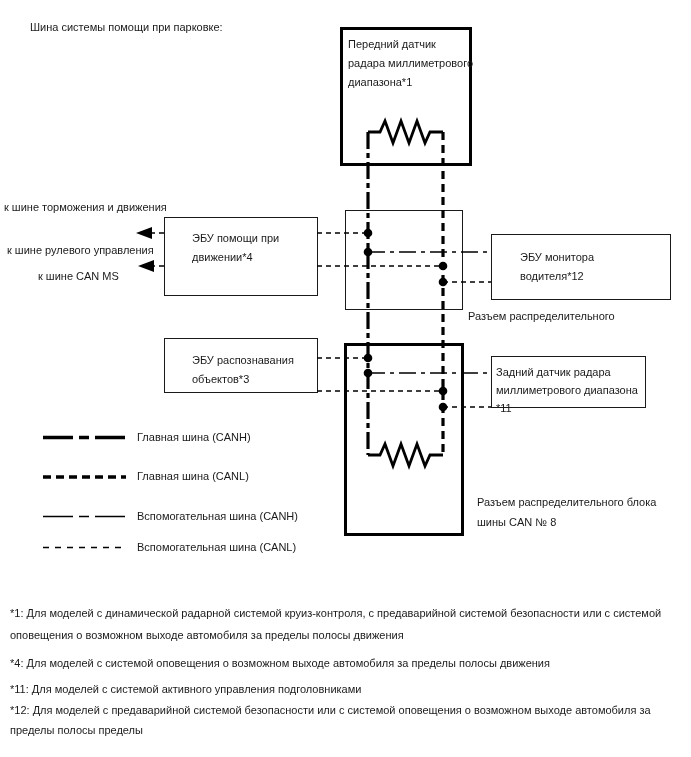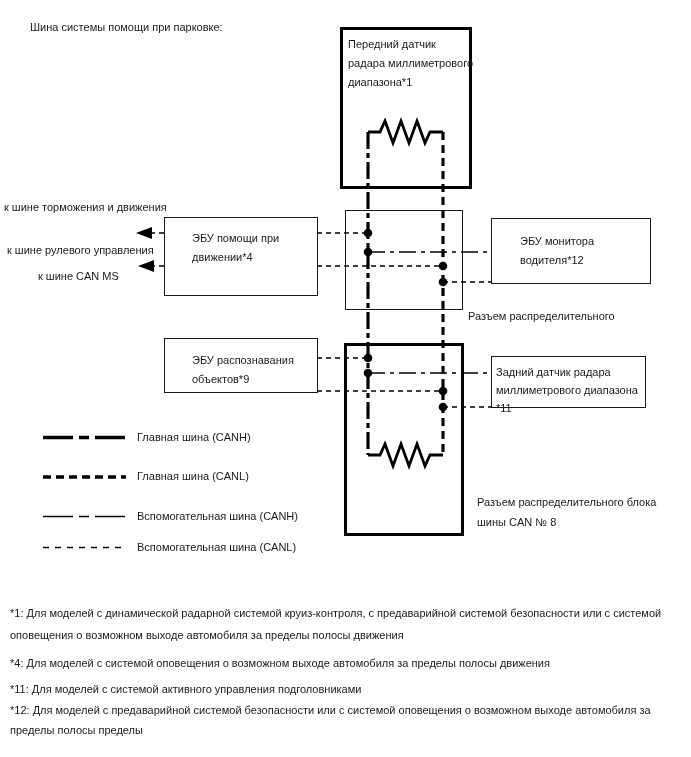--- a/index.html
+++ b/index.html
@@ -11,24 +11,24 @@
   .txt{position:absolute;font-size:11px;line-height:13px;white-space:nowrap;color:#1a1a1a;}
   .node{
     position:absolute;box-sizing:border-box;background:#ffffff;
     border:1px solid #1a1a1a;font-size:11px;color:#1a1a1a;
   }
   .node .bline{line-height:19px;white-space:nowrap;}
   .thick{border-width:3px;border-color:#000;}
   .jbox{position:absolute;box-sizing:border-box;background:#ffffff;}
   #mid-junction{border:1px solid #1a1a1a;}
   #bottom-junction{border:3px solid #000;}
-  #front-radar{left:340px;top:27px;width:132px;height:162px;padding:5px 2px 0 5px;}
+  #front-radar{left:340px;top:27px;width:132px;height:139px;padding:5px 2px 0 5px;}
   #front-radar .bline{line-height:19px;}
   #driving-assist{left:164px;top:217px;width:154px;height:79px;padding:11px 0 0 27px;}
-  #driver-monitor{left:491px;top:218px;width:160px;height:66px;padding:13px 0 0 28px;}
+  #driver-monitor{left:491px;top:234px;width:180px;height:66px;padding:13px 0 0 28px;}
   #object-recognition{left:164px;top:338px;width:154px;height:55px;padding:12px 0 0 27px;}
   #rear-radar{left:491px;top:356px;width:155px;height:52px;padding:6px 0 0 4px;}
   #rear-radar .bline{line-height:18px;}
   #mid-junction{left:345px;top:210px;width:118px;height:100px;}
   #bottom-junction{left:344px;top:343px;width:120px;height:193px;}
   .jlabel{position:absolute;font-size:11px;line-height:20px;color:#1a1a1a;white-space:nowrap;}
   .footnote{position:absolute;left:10px;font-size:11px;color:#1a1a1a;}
   .footnote .fline{white-space:nowrap;}
   #fn1 .fline{line-height:22px;}
   #fn4 .fline{line-height:22px;}
@@ -58,21 +58,21 @@
     <div class="bline">движении*4</div>
   </div>
 
   <div class="node" id="driver-monitor">
     <div class="bline">ЭБУ монитора</div>
     <div class="bline">водителя*12</div>
   </div>
 
   <div class="node" id="object-recognition">
     <div class="bline">ЭБУ распознавания</div>
-    <div class="bline">объектов*9</div>
+    <div class="bline">объектов*3</div>
   </div>
 
   <div class="node" id="rear-radar">
     <div class="bline">Задний датчик радара</div>
     <div class="bline">миллиметрового диапазона</div>
     <div class="bline">*11</div>
   </div>
 
   <div class="jbox" id="mid-junction"></div>
   <div class="jbox" id="bottom-junction"></div>

